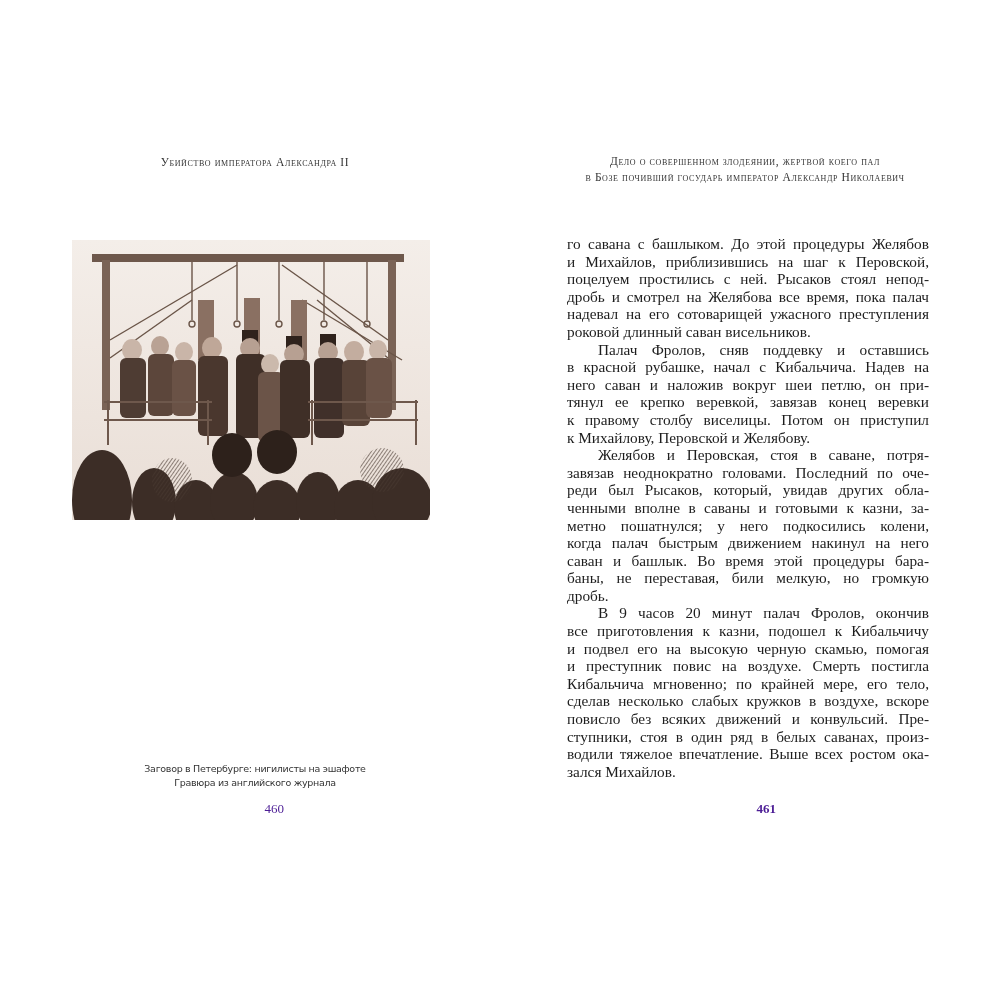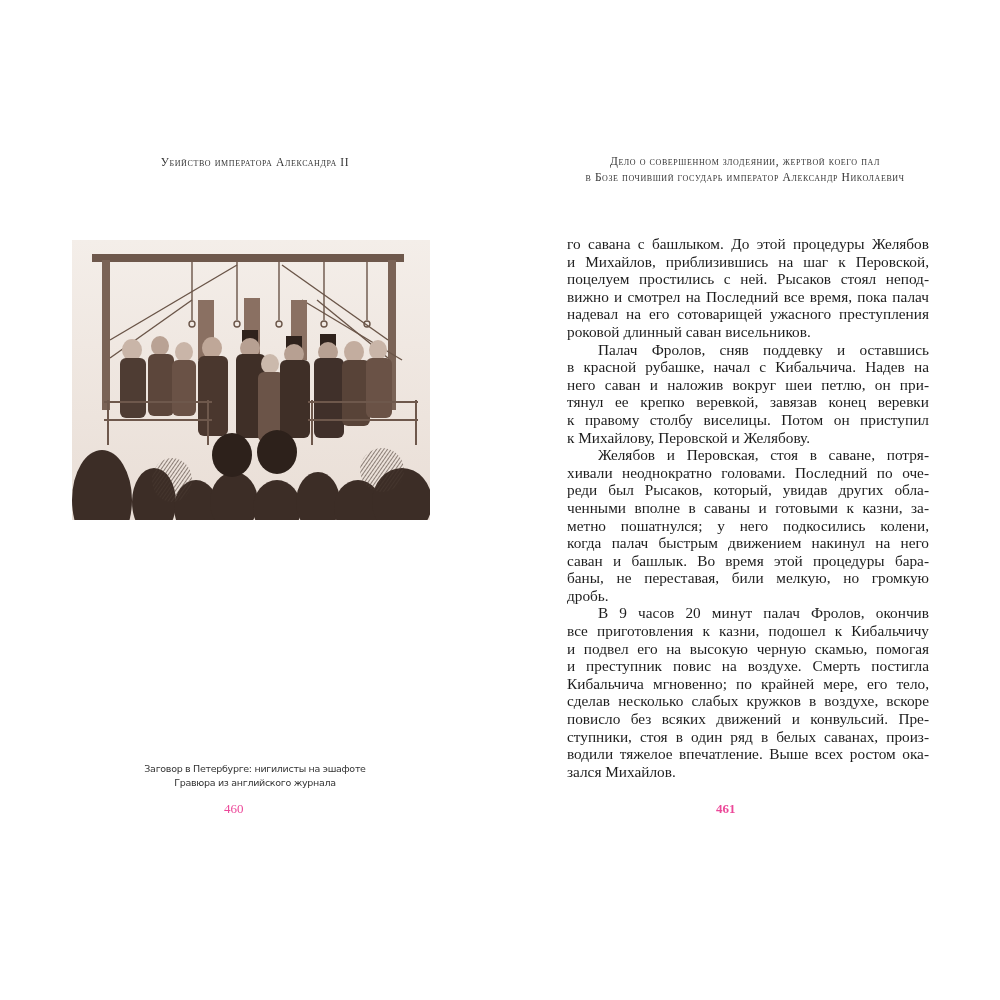--- a/index.html
+++ b/index.html
@@ -30,22 +30,22 @@
   }
   .illustration svg { display: block; width: 100%; height: 100%; }
 
   .caption {
     position: absolute; left: 105px; width: 300px; top: 762px;
     text-align: center; font-family: "DejaVu Sans", sans-serif;
     font-size: 9.5px; line-height: 14px; color: #333; letter-spacing: -0.3px;
   }
 
   .folio {
-    position: absolute; top: 801px; font-size: 13px; color: #ec4899;
-    width: 60px; text-align: left;
+    position: absolute; top: 801px; font-size: 13px; color: #4c1d95;
+    width: 60px; text-align: right;
   }
   .folio-left { left: 224px; }
   .folio-right { left: 216px; font-weight: bold; }
 
   .body-text {
     position: absolute; left: 67px; top: 235px; width: 362px;
     font-size: 15.3px; color: #1d1d1d;
   }
   .line {
     height: 17.6px; line-height: 17.6px; white-space: nowrap;
@@ -166,31 +166,31 @@
 <div class="page page-right">
   <div class="running-head right-head">
     <div>Дело о совершенном злодеянии, жертвой коего пал</div>
     <div>в Бозе почивший государь император Александр Николаевич</div>
   </div>
 
   <div class="body-text" id="body-text">
       <div class="line">го савана с башлыком. До этой процедуры Желябов</div>
       <div class="line">и Михайлов, приблизившись на шаг к Перовской,</div>
       <div class="line">поцелуем простились с ней. Рысаков стоял непод-</div>
-      <div class="line">вижно и смотрел на Последний все время, пока палач</div>
+      <div class="line">дробь и смотрел на Желябова все время, пока палач</div>
       <div class="line">надевал на его сотоварищей ужасного преступления</div>
       <div class="line last">роковой длинный саван висельников.</div>
       <div class="line indent">Палач Фролов, сняв поддевку и оставшись</div>
       <div class="line">в красной рубашке, начал с Кибальчича. Надев на</div>
       <div class="line">него саван и наложив вокруг шеи петлю, он при-</div>
       <div class="line">тянул ее крепко веревкой, завязав конец веревки</div>
       <div class="line">к правому столбу виселицы. Потом он приступил</div>
       <div class="line last">к Михайлову, Перовской и Желябову.</div>
       <div class="line indent">Желябов и Перовская, стоя в саване, потря-</div>
-      <div class="line">хивали неоднократно головами. Последний по оче-</div>
+      <div class="line">завязав неоднократно головами. Последний по оче-</div>
       <div class="line">реди был Рысаков, который, увидав других обла-</div>
       <div class="line">ченными вполне в саваны и готовыми к казни, за-</div>
       <div class="line">метно пошатнулся; у него подкосились колени,</div>
       <div class="line">когда палач быстрым движением накинул на него</div>
       <div class="line">саван и башлык. Во время этой процедуры бара-</div>
       <div class="line">баны, не переставая, били мелкую, но громкую</div>
       <div class="line last">дробь.</div>
       <div class="line indent">В 9 часов 20 минут палач Фролов, окончив</div>
       <div class="line">все приготовления к казни, подошел к Кибальчичу</div>
       <div class="line">и подвел его на высокую черную скамью, помогая</div>

